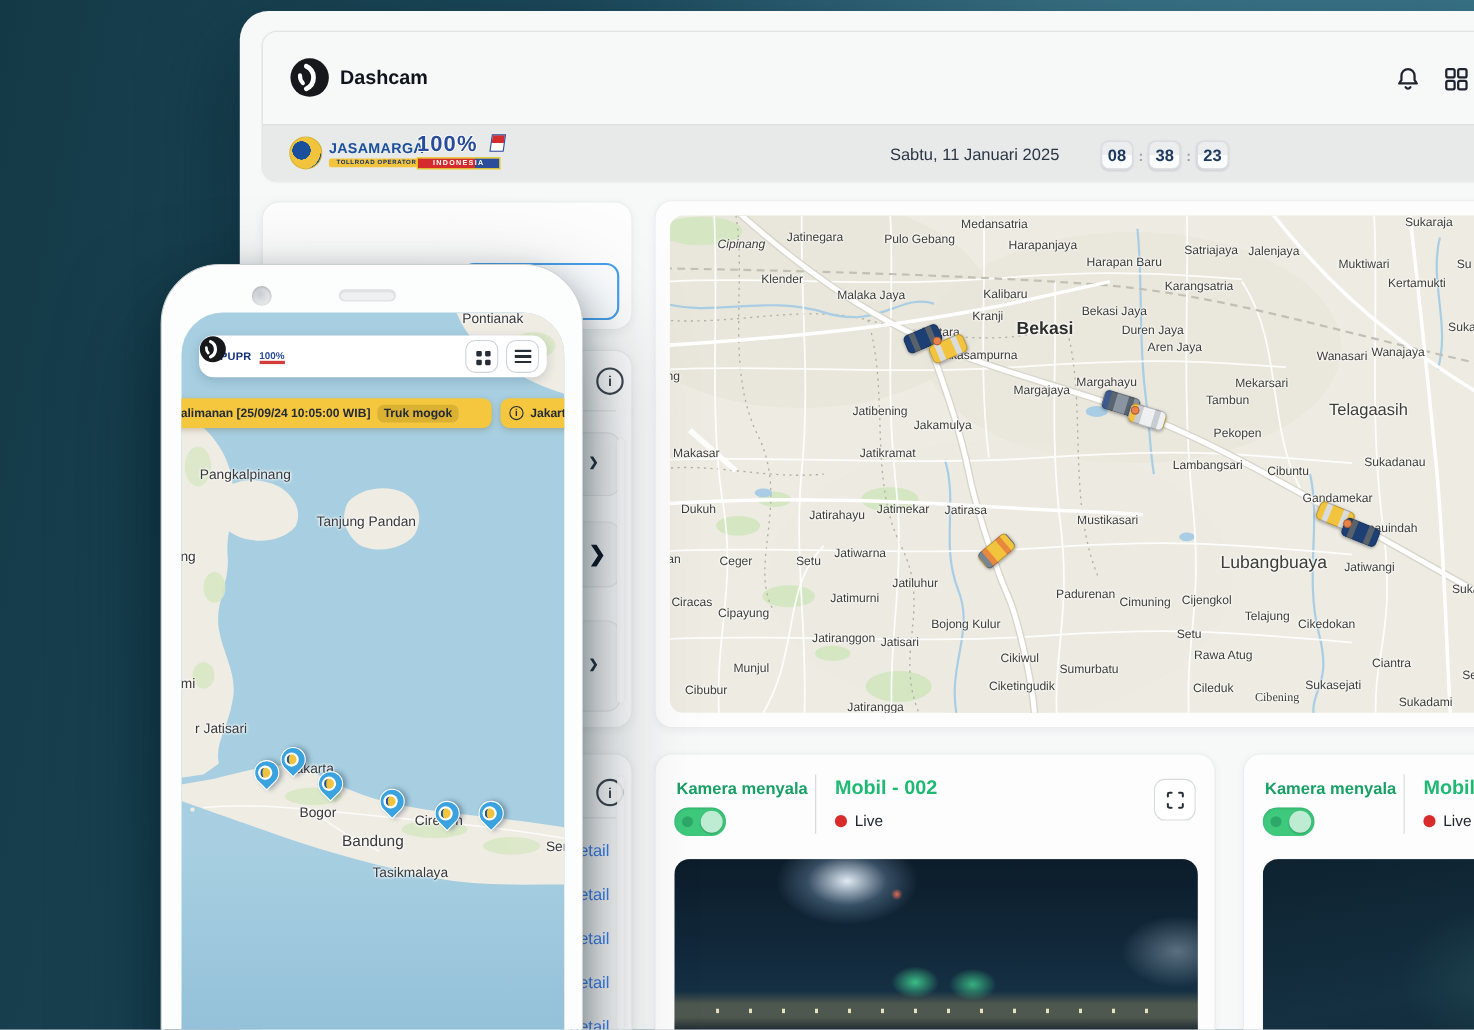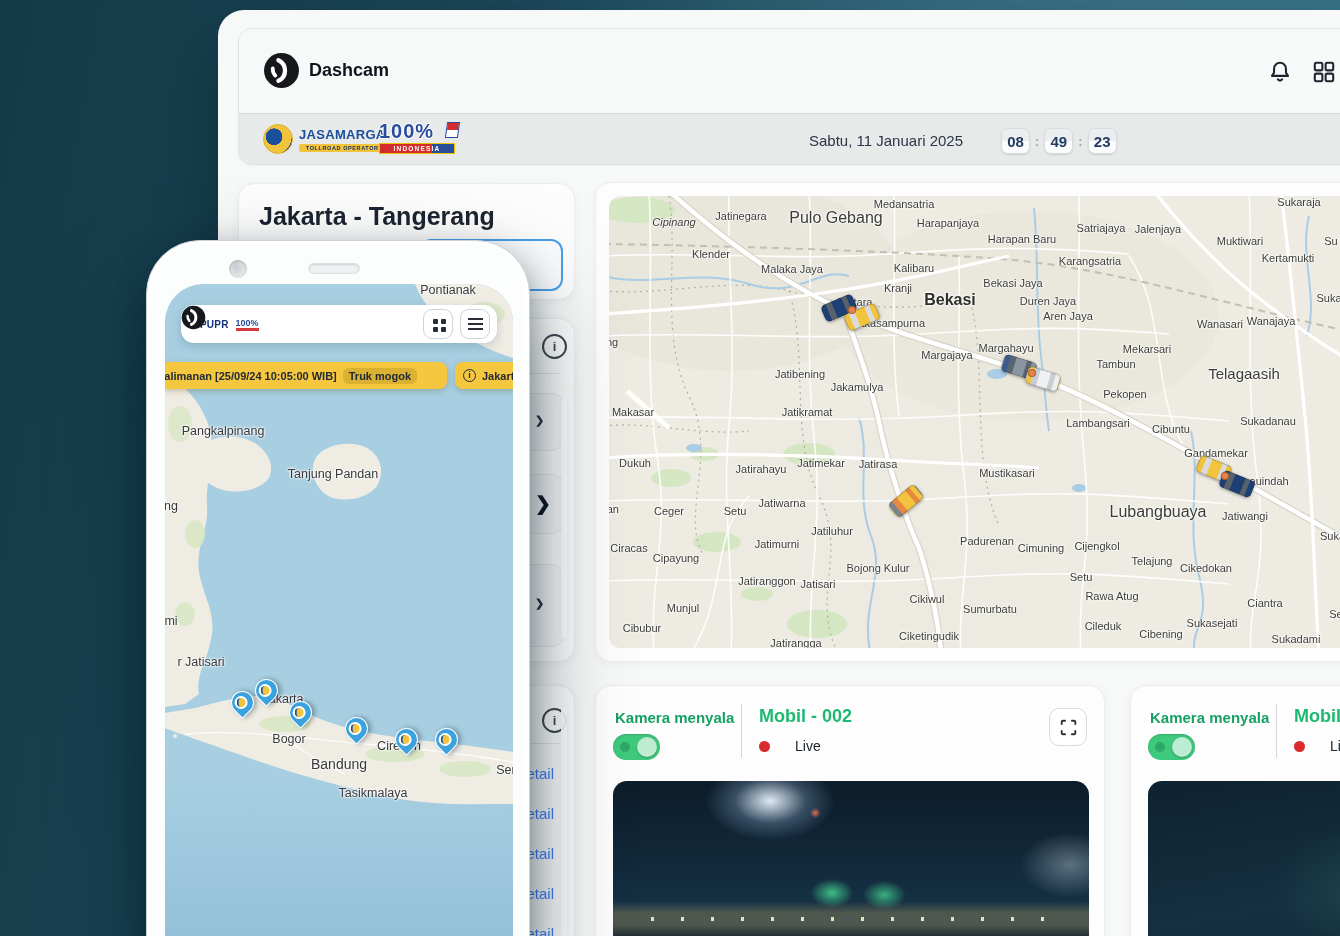--- a/index.html
+++ b/index.html
@@ -87,21 +87,21 @@
 
   
   .cam-card { top:685px; width:510px; height:300px; }
   .cam-status { position:absolute; left:19px; top:23px; font-size:15px; font-weight:600; color:#17a066; }
   .toggle { position:absolute; left:17px; top:48px; width:47px; height:26px; border-radius:13px;
     background:#3ec97d; cursor:pointer; box-shadow:inset 0 1px 2px rgba(0,0,0,.15); }
   .toggle .dot-l { position:absolute; left:7px; top:8px; width:10px; height:10px; border-radius:50%; background:#2da868; }
   .toggle .knob { position:absolute; right:3px; top:3px; width:20px; height:20px; border-radius:50%; background:#bdecd2; box-shadow:0 1px 2px rgba(0,0,0,.25); }
   .vdivider { position:absolute; left:145px; top:18px; width:1px; height:54px; background:#d3d7d9; }
   .cam-vehicle { position:absolute; left:163px; top:20px; font-size:18px; font-weight:700; color:#1fb973; }
-  .live-row { position:absolute; left:163px; top:52px; display:flex; align-items:center; gap:25px; }
+  .live-row { position:absolute; left:163px; top:52px; display:flex; align-items:center; gap:7px; }
   .live-dot { width:11px; height:11px; border-radius:50%; background:#d92b2b; }
   .live-label { font-size:14px; font-weight:500; color:#20262e; }
   .fullscreen-btn { position:absolute; left:453px; top:22px; width:38px; height:38px; border-radius:10px;
     border:1px solid #d9dcdd; background:#fff; cursor:pointer; display:flex; align-items:center; justify-content:center; }
   .cam-feed { position:absolute; left:17px; top:95px; width:476px; height:200px; border-radius:14px; overflow:hidden; }
   .feed-a { background:
       radial-gradient(90px 55px at 33% 10%, rgba(235,245,255,.95), rgba(150,185,220,.3) 40%, transparent 72%),
       radial-gradient(7px 7px at 42.5% 16%, rgba(255,95,60,.95), transparent 75%),
       radial-gradient(30px 20px at 46% 56%, rgba(70,225,150,.8), transparent 72%),
       radial-gradient(30px 20px at 57% 57%, rgba(70,225,150,.72), transparent 72%),
@@ -191,29 +191,28 @@
     </div>
     <div class="indo-logo">
       <span class="indo-top">100%</span>
       <span class="indo-flag"></span>
       <div class="indo-band">INDONESIA</div>
     </div>
     <div class="date-text">Sabtu, 11 Januari 2025</div>
     <div class="clock">
       <span class="clock-chip">08</span>
       <span class="clock-sep">:</span>
-      <span class="clock-chip">49</span>
+      <span class="clock-chip">38</span>
       <span class="clock-sep">:</span>
       <span class="clock-chip">23</span>
     </div>
   </div>
 </div>
 
 <div class="card route-card">
-  <div class="route-title">Jakarta - Tangerang</div>
   <div class="route-filter-btn"></div>
 </div>
 
 <div class="card list-card">
   <div class="info-chip" style="left:303px; top:15px;"><span>i</span></div>
   <div class="hdivider" style="top:54px;"></div>
   <div class="sub-card" style="top:74px; height:58px;">
     <span class="chev" style="top:20px; font-size:11px;">❯</span>
   </div>
   <div class="sub-card" style="top:155px; height:60px;">
@@ -302,21 +301,21 @@
         <path d="M -5,262 C 80,256 180,258 280,264 S 380,268 430,272"></path>
         <path d="M -5,118 C 60,114 140,108 220,96 S 330,75 400,60"></path>
         <path d="M 545,-5 C 580,40 620,80 660,110 S 730,160 760,175"></path>
         <path d="M 672,-5 C 680,60 688,140 696,220 S 705,380 710,460"></path>
       </g>
     </svg>
     <div id="main-map-labels">
         <span class="mlab" style="left: 295px; top: 8px; font-size: 11px;">Medansatria</span>
         <span class="mlab" style="left: 65px; top: 26px; font-size: 11px; font-style: italic;">Cipinang</span>
         <span class="mlab" style="left: 132px; top: 20px; font-size: 11px;">Jatinegara</span>
-        <span class="mlab" style="left: 227px; top: 22px; font-size: 16px;">Pulo Gebang</span>
+        <span class="mlab" style="left: 227px; top: 22px; font-size: 11px;">Pulo Gebang</span>
         <span class="mlab" style="left: 339px; top: 27px; font-size: 11px;">Harapanjaya</span>
         <span class="mlab" style="left: 102px; top: 58px; font-size: 11px;">Klender</span>
         <span class="mlab" style="left: 183px; top: 73px; font-size: 11px;">Malaka Jaya</span>
         <span class="mlab" style="left: 305px; top: 72px; font-size: 11px;">Kalibaru</span>
         <span class="mlab" style="left: 289px; top: 92px; font-size: 11px;">Kranji</span>
         <span class="mlab" style="left: 341px; top: 104px; font-size: 16px; font-weight: 600; color: rgb(46, 46, 44);">Bekasi</span>
         <span class="mlab" style="left: 246px; top: 106px; font-size: 11px;">Bintara</span>
         <span class="mlab" style="left: 280px; top: 127px; font-size: 11px;">Jakasampurna</span>
         <span class="mlab" style="left: 338px; top: 159px; font-size: 11px;">Margajaya</span>
         <span class="mlab" style="left: 191px; top: 178px; font-size: 11px;">Jatibening</span>
@@ -358,40 +357,40 @@
         <span class="mlab" style="left: 20px; top: 352px; font-size: 11px;">Ciracas</span>
         <span class="mlab" style="left: 67px; top: 362px; font-size: 11px;">Cipayung</span>
         <span class="mlab" style="left: 168px; top: 348px; font-size: 11px;">Jatimurni</span>
         <span class="mlab" style="left: 269px; top: 372px; font-size: 11px;">Bojong Kulur</span>
         <span class="mlab" style="left: 158px; top: 385px; font-size: 11px;">Jatiranggon</span>
         <span class="mlab" style="left: 209px; top: 388px; font-size: 11px;">Jatisari</span>
         <span class="mlab" style="left: 74px; top: 412px; font-size: 11px;">Munjul</span>
         <span class="mlab" style="left: 33px; top: 432px; font-size: 11px;">Cibubur</span>
         <span class="mlab" style="left: 187px; top: 447px; font-size: 11px;">Jatirangga</span>
         <span class="mlab" style="left: 318px; top: 403px; font-size: 11px;">Cikiwul</span>
-        <span class="mlab" style="left: 320px; top: 440px; font-size: 11px;">Ciketingudik</span>
+        <span class="mlab" style="left: 320px; top: 428px; font-size: 11px;">Ciketingudik</span>
         <span class="mlab" style="left: 398px; top: 277px; font-size: 11px;">Mustikasari</span>
         <span class="mlab" style="left: 607px; top: 257px; font-size: 11px;">Gandamekar</span>
         <span class="mlab" style="left: 650px; top: 285px; font-size: 11px;">Danauindah</span>
         <span class="mlab" style="left: 636px; top: 320px; font-size: 11px;">Jatiwangi</span>
         <span class="mlab" style="left: 737px; top: 340px; font-size: 11px;">Sukaresmi</span>
         <span class="mlab" style="left: 516px; top: 316px; font-size: 16px; margin-left: 33px;">Lubangbuaya</span>
         <span class="mlab" style="left: 378px; top: 345px; font-size: 11px;">Padurenan</span>
         <span class="mlab" style="left: 432px; top: 352px; font-size: 11px;">Cimuning</span>
         <span class="mlab" style="left: 488px; top: 350px; font-size: 11px;">Cijengkol</span>
         <span class="mlab" style="left: 543px; top: 365px; font-size: 11px;">Telajung</span>
         <span class="mlab" style="left: 597px; top: 372px; font-size: 11px;">Cikedokan</span>
         <span class="mlab" style="left: 472px; top: 381px; font-size: 11px;">Setu</span>
         <span class="mlab" style="left: 503px; top: 400px; font-size: 11px;">Rawa Atug</span>
         <span class="mlab" style="left: 656px; top: 407px; font-size: 11px;">Ciantra</span>
         <span class="mlab" style="left: 381px; top: 413px; font-size: 11px;">Sumurbatu</span>
         <span class="mlab" style="left: 494px; top: 430px; font-size: 11px;">Cileduk</span>
         <span class="mlab" style="left: 603px; top: 427px; font-size: 11px;">Sukasejati</span>
         <span class="mlab" style="left: 727px; top: 418px; font-size: 11px;">Se</span>
-        <span class="mlab" style="left: 552px; top: 438px; font-size: 11px;">Cibening</span>
+        <span class="mlab" style="left: 552px; top: 438px; font-size: 11px; font-family: Liberation Serif, serif;">Cibening</span>
         <span class="mlab" style="left: 687px; top: 443px; font-size: 11px;">Sukadami</span>
       </div>
     <div id="map-vehicles">
         <div class="car" style="left: 213px; top: 103px; transform: rotate(-23deg); background: linear-gradient(90deg, rgb(29, 63, 115) 0px, rgb(29, 63, 115) 16%, rgb(89, 98, 107) 16%, rgb(89, 98, 107) 34%, rgb(29, 63, 115) 34%, rgb(29, 63, 115) 68%, rgb(89, 98, 107) 68%, rgb(89, 98, 107) 84%, rgb(29, 63, 115) 84%, rgb(29, 63, 115) 100%);"></div>
         <div class="car" style="left: 236px; top: 112px; transform: rotate(-23deg); background: linear-gradient(90deg, rgb(242, 196, 61) 0px, rgb(242, 196, 61) 16%, rgb(217, 219, 221) 16%, rgb(217, 219, 221) 34%, rgb(242, 196, 61) 34%, rgb(242, 196, 61) 68%, rgb(217, 219, 221) 68%, rgb(217, 219, 221) 84%, rgb(242, 196, 61) 84%, rgb(242, 196, 61) 100%);"></div>
         <div class="car" style="left: 393px; top: 162px; transform: rotate(17deg); background: linear-gradient(90deg, rgb(61, 90, 143) 0px, rgb(61, 90, 143) 16%, rgb(91, 101, 112) 16%, rgb(91, 101, 112) 34%, rgb(139, 149, 161) 34%, rgb(139, 149, 161) 68%, rgb(91, 101, 112) 68%, rgb(91, 101, 112) 84%, rgb(139, 149, 161) 84%, rgb(139, 149, 161) 100%);"></div>
         <div class="car" style="left: 417px; top: 174px; transform: rotate(17deg); background: linear-gradient(90deg, rgb(242, 196, 61) 0px, rgb(242, 196, 61) 16%, rgb(201, 204, 208) 16%, rgb(201, 204, 208) 34%, rgb(238, 240, 242) 34%, rgb(238, 240, 242) 68%, rgb(201, 204, 208) 68%, rgb(201, 204, 208) 84%, rgb(238, 240, 242) 84%, rgb(238, 240, 242) 100%);"></div>
         <div class="car" style="left: 280px; top: 296px; transform: rotate(-40deg); background: linear-gradient(90deg, rgb(121, 132, 143) 0px, rgb(121, 132, 143) 16%, rgb(232, 136, 63) 16%, rgb(232, 136, 63) 34%, rgb(242, 196, 61) 34%, rgb(242, 196, 61) 68%, rgb(232, 136, 63) 68%, rgb(232, 136, 63) 84%, rgb(242, 196, 61) 84%, rgb(242, 196, 61) 100%);"></div>
         <div class="car" style="left: 588px; top: 264px; transform: rotate(22deg); background: linear-gradient(90deg, rgb(242, 196, 61) 0px, rgb(242, 196, 61) 16%, rgb(217, 219, 221) 16%, rgb(217, 219, 221) 34%, rgb(242, 196, 61) 34%, rgb(242, 196, 61) 68%, rgb(217, 219, 221) 68%, rgb(217, 219, 221) 84%, rgb(242, 196, 61) 84%, rgb(242, 196, 61) 100%);"></div>
         <div class="car" style="left: 611px; top: 279px; transform: rotate(22deg); background: linear-gradient(90deg, rgb(29, 63, 115) 0px, rgb(29, 63, 115) 16%, rgb(89, 98, 107) 16%, rgb(89, 98, 107) 34%, rgb(29, 63, 115) 34%, rgb(29, 63, 115) 68%, rgb(89, 98, 107) 68%, rgb(89, 98, 107) 84%, rgb(29, 63, 115) 84%, rgb(29, 63, 115) 100%);"></div>

